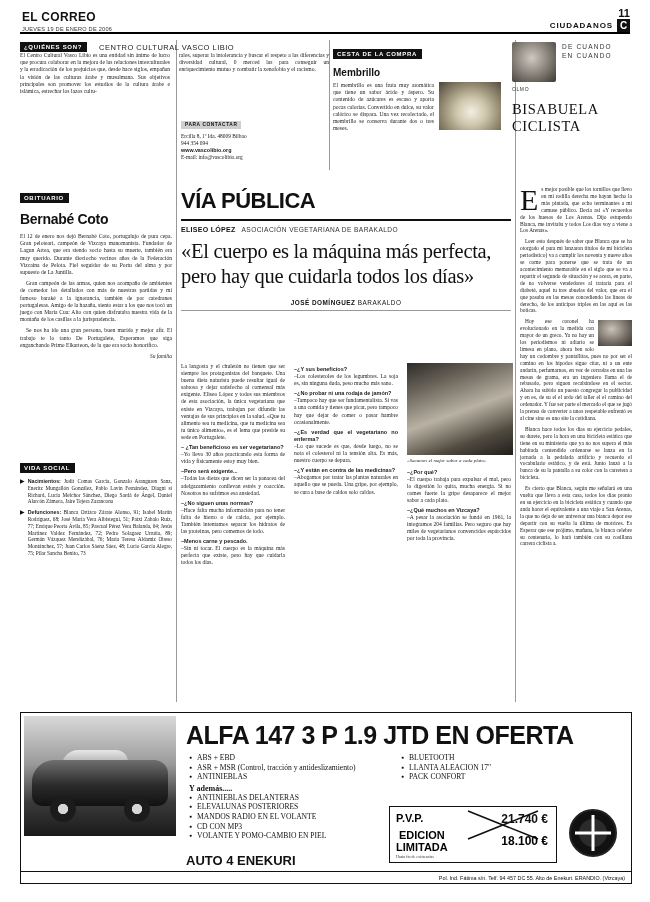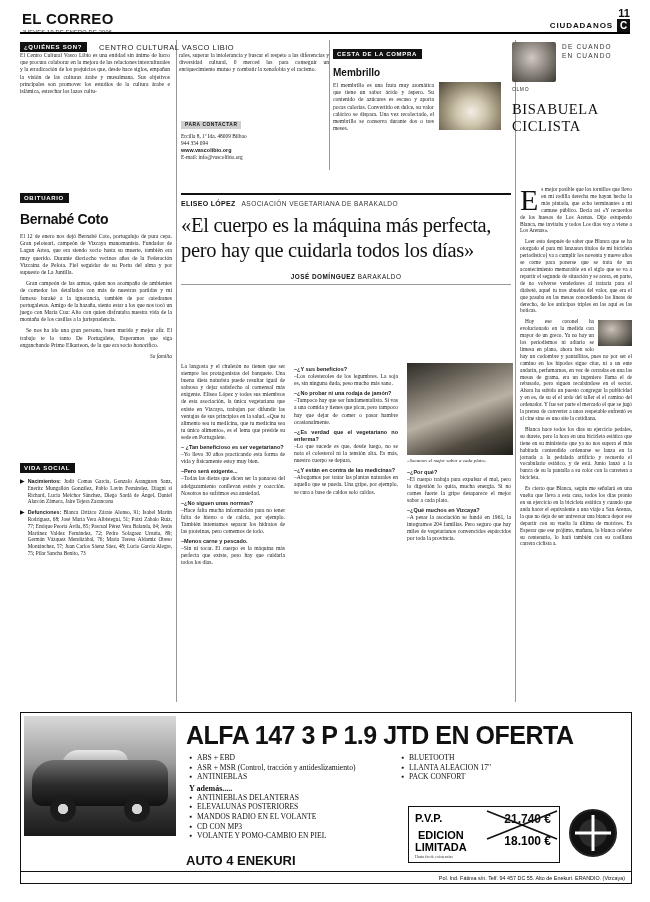--- a/index.html
+++ b/index.html
@@ -4,21 +4,21 @@
 <style>
   html,body{margin:0;padding:0;background:#8a8a8a;}
   body{font-family:"Liberation Serif",serif;}
   #page{
     position:relative;width:650px;height:902px;background:#ffffff;
     overflow:hidden;margin:0 auto;
   }
 
   
   .masthead{position:absolute;left:22px;top:10px;}
-  .mh-title{font-family:"Liberation Sans",sans-serif;font-weight:bold;font-size:15px;letter-spacing:.3px;color:#111;}
+  .mh-title{font-family:"Liberation Sans",sans-serif;font-weight:bold;font-size:12px;letter-spacing:.3px;color:#111;}
   .mh-date{font-family:"Liberation Sans",sans-serif;font-size:5.6px;letter-spacing:.25px;color:#333;margin-top:2px;}
   .mh-right{position:absolute;right:20px;top:8px;text-align:right;}
   .mh-pageno{font-family:"Liberation Sans",sans-serif;font-weight:bold;font-size:11px;line-height:10px;color:#111;}
   .mh-sectionrow{display:flex;align-items:center;justify-content:flex-end;gap:4px;margin-top:1px;}
   .mh-section{font-family:"Liberation Sans",sans-serif;font-weight:bold;font-size:8px;letter-spacing:.9px;color:#111;}
   .mh-logo{width:13px;height:13px;background:#111;color:#fff;font-family:"Liberation Sans",sans-serif;
     font-weight:bold;font-size:10px;display:flex;align-items:center;justify-content:center;}
   .topline{position:absolute;left:20px;top:32px;width:610px;height:2px;background:#000;}
 
   
@@ -122,21 +122,21 @@
   .ad-car .w2{position:absolute;left:100px;top:80px;width:26px;height:26px;border-radius:50%;
      background:radial-gradient(circle,#d6d6d6 0 26%,#1b1b1b 30% 100%);}
   .ad-title{position:absolute;left:165px;top:8px;font-family:"Liberation Sans",sans-serif;font-weight:bold;
      font-size:25px;letter-spacing:-.5px;color:#111;white-space:nowrap;}
   .ad-feats{position:absolute;left:168px;top:40px;width:190px;}
   .ad-feats2{position:absolute;left:380px;top:40px;width:150px;}
   .ad-li{font-family:"Liberation Serif",serif;font-size:7.6px;line-height:9.6px;color:#111;
      padding-left:8px;position:relative;}
   .ad-li:before{content:"\25CF";position:absolute;left:0;top:0;font-size:5px;line-height:10px;}
   .ad-sub{font-family:"Liberation Serif",serif;font-weight:bold;font-size:8px;color:#111;margin-top:2px;}
-  .ad-price{position:absolute;left:387px;top:93px;width:150px;height:55px;border:1.2px solid #111;}
+  .ad-price{position:absolute;left:368px;top:93px;width:150px;height:55px;border:1.2px solid #111;padding-left:16px;}
   .ad-price .lbl{position:absolute;left:6px;top:5px;font-family:"Liberation Sans",sans-serif;font-weight:bold;font-size:11px;}
   .ad-price .lbl2{position:absolute;left:6px;top:22px;font-family:"Liberation Sans",sans-serif;font-weight:bold;
      font-size:11px;line-height:12px;text-align:center;}
   .ad-price .note{position:absolute;left:6px;top:47px;font-family:"Liberation Serif",serif;font-size:4px;color:#333;}
   .ad-price .old{position:absolute;right:8px;top:5px;font-family:"Liberation Sans",sans-serif;font-weight:bold;
      font-size:12px;color:#111;}
   .ad-price .new{position:absolute;right:8px;top:27px;font-family:"Liberation Sans",sans-serif;font-weight:bold;font-size:12px;}
   .strike{position:absolute;left:76px;top:2px;width:74px;height:32px;}
   .ad-logo{position:absolute;right:14px;top:96px;width:44px;height:44px;border-radius:50%;
      background:radial-gradient(circle,#2b2b2b 0 44%,#111 46% 100%);border:2px solid #222;}
@@ -235,20 +235,21 @@
         <span>Judit Comas García, Gonzalo Aranguren Sanz, Eneritz Mungallón González, Pablo Lavín Fernández, Diagni si Richard, Lucía Melchor Sánchez, Diego Sardá de Ángel, Daniel Alarcón Zámora, Jaire Tejera Zarancona</span></div>
     </div>
     <div class="vs-item">
       <span class="vs-bullet">▶</span>
       <div class="vs-txt"><b>Defunciones:</b>
         <span>Blanca Ortizco Zárate Alonso, 91; Isabel Martín Rodríguez, 68; José María Vera Albistegui, 51; Patxi Zabalo Ruiz, 77; Enrique Peorta Ávila, 85; Pascual Pérez Vera Balanda, 64; Jesús Martínez Valdez Fernández, 72; Pedro Solagaez Urrutia, 89; Germán Vázquez Mendizábal, 76; María Teresa Aldamiz Obeso Montánchez, 57; Juan Carlos Sáenz Sáez, 48; Lucio García Alegre, 75; Pilar Sancha Benito, 73</span></div>
     </div>
   </div>
 
   <div id="via">
+    <div class="via-title">VÍA PÚBLICA</div>
     <div class="via-rule"></div>
     <div class="via-byline">
       <span class="via-by-name">ELISEO LÓPEZ</span>
       <span class="via-by-org">ASOCIACIÓN VEGETARIANA DE BARAKALDO</span>
     </div>
     <div class="via-quote">«El cuerpo es la máquina más perfecta, pero hay que cuidarla todos los días»</div>
     <div class="via-author">
       <b>JOSÉ DOMÍNGUEZ</b>
       <span>BARAKALDO</span>
     </div>

